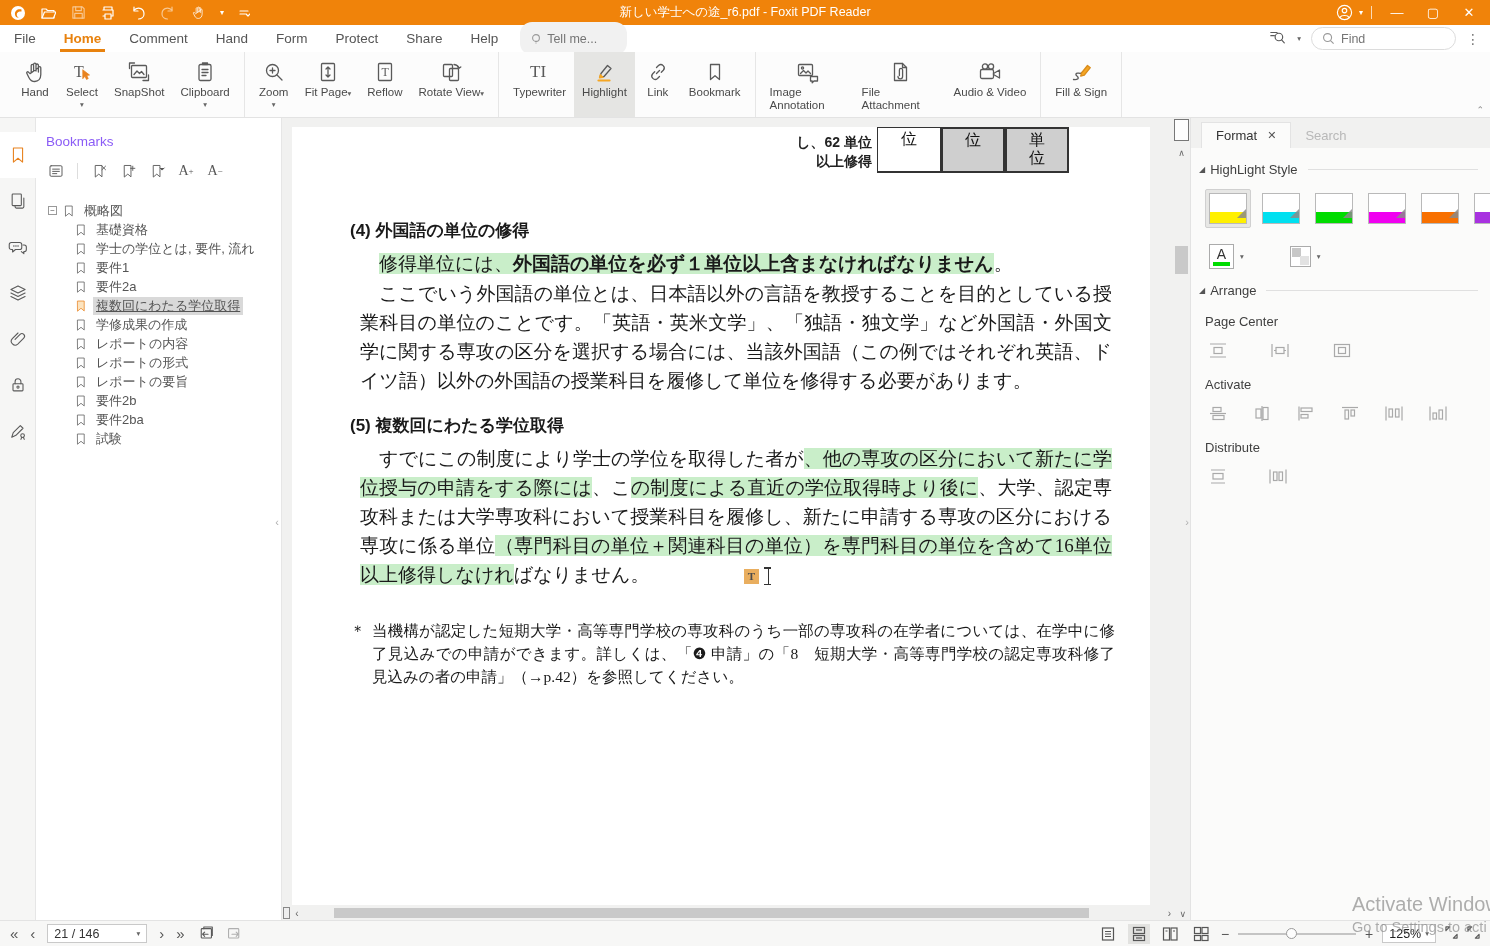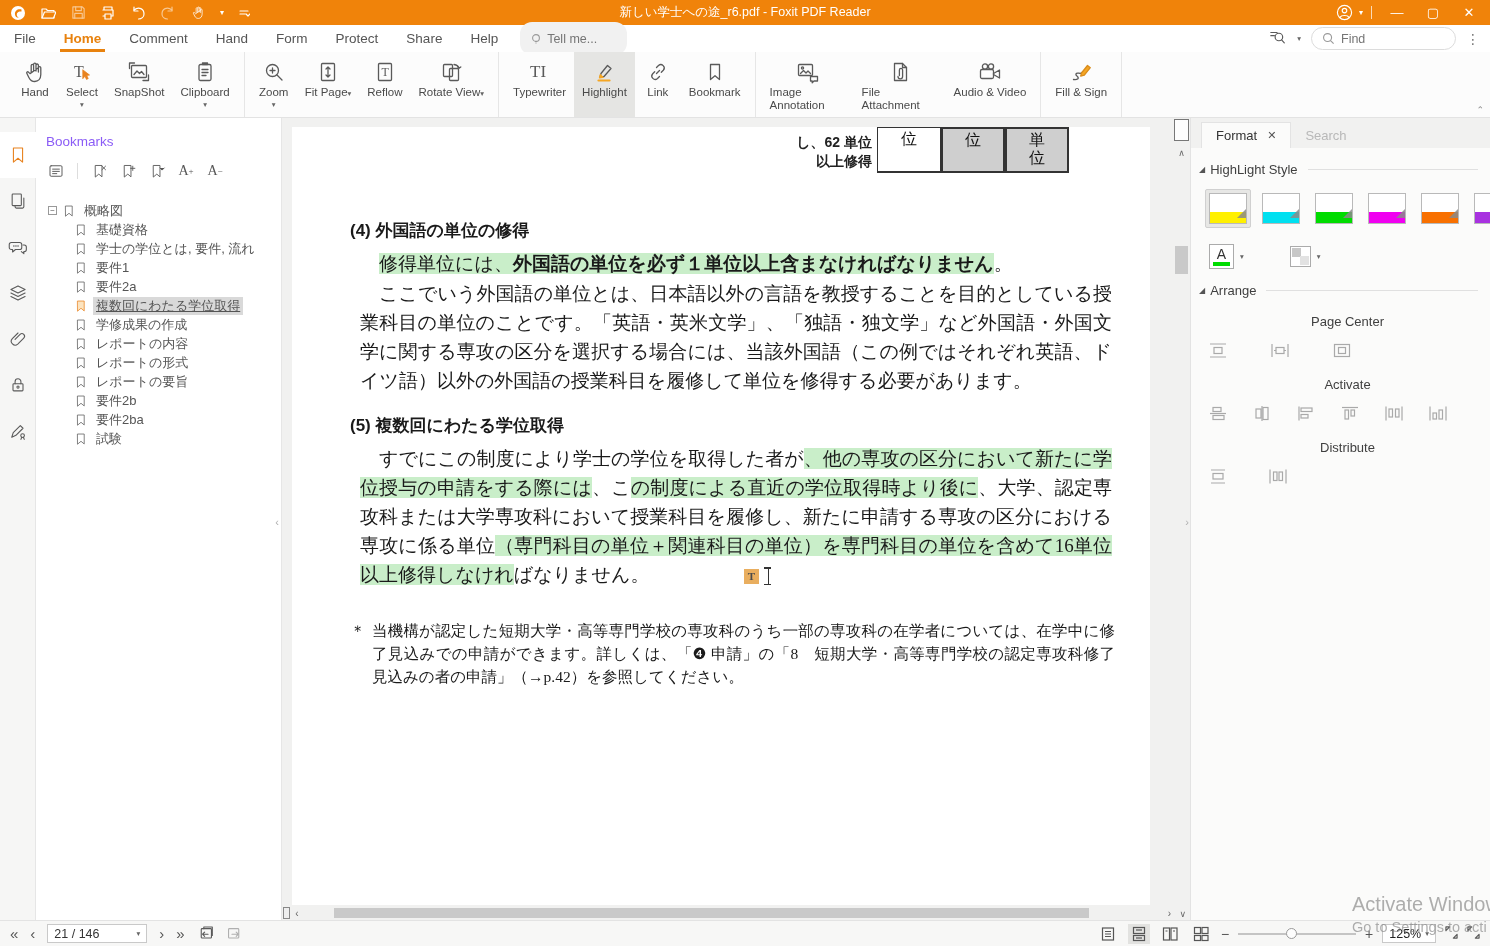--- a/index.html
+++ b/index.html
@@ -125,21 +125,21 @@
   .swatch { width:38px; height:31px; border:1px solid #B9B9B9; background:#fff; position:relative; overflow:hidden; }
   .swatch .bar { position:absolute; left:0; right:0; bottom:0; height:11px; }
   .swatch .pen { position:absolute; right:0; bottom:5px; width:0; height:0; border-left:9px solid transparent; border-bottom:9px solid #8A8A8A; opacity:.85; }
   .fc-row { display:flex; align-items:center; margin:16px 0 0 18px; gap:6px; }
   .fc-abtn { width:25px; height:25px; border:1px solid #ABABAB; background:#fff; position:relative; text-align:center; font-size:14px; color:#333; line-height:19px; }
   .fc-abtn .abar { position:absolute; left:3px; right:3px; bottom:2px; height:4px; background:var(--c-fontcolor,#00DC00); }
   .ob-gap { width:34px; }
   .fc-obtn { width:21px; height:21px; border:1px solid #ABABAB; background:#fff; position:relative; }
   .fc-obtn i { position:absolute; width:9px; height:9px; background:#C7C7C7; }
   .fc-obtn i.q1 { left:1px; top:1px; } .fc-obtn i.q2 { right:1px; bottom:1px; background:#E2E2E2; }
-  .sub-lbl { margin:16px 0 0 14px; color:#3F3F3F; font-size:13px;text-align:center; }
+  .sub-lbl { margin:16px 0 0 14px; color:#3F3F3F; font-size:13px; }
   .mini-row { display:flex; align-items:center; margin:10px 0 0 14px; }
   .mini { display:flex; align-items:center; justify-content:center; width:26px; height:22px; }
   svg.mic { stroke:#A9A9A9; fill:none; stroke-width:1.2; }
   .gap-pc { margin-right:36px; } .gap-al { margin-right:18px; } .gap-di { margin-right:34px; }
 
   
   .statusbar { height:26px; background:#F7F7F6; border-top:1px solid #E3E3E3; display:flex; align-items:center; position:relative; padding:0 10px; }
   .sb-left { display:flex; align-items:center; gap:12px; }
   .sb-nav { color:#555; font-size:15px; line-height:1; }
   .pagebox { display:flex; align-items:center; width:100px; height:19px; border:1px solid #C9C9C9; background:#fff; padding:0 6px; font-size:12.5px; color:#333; }

